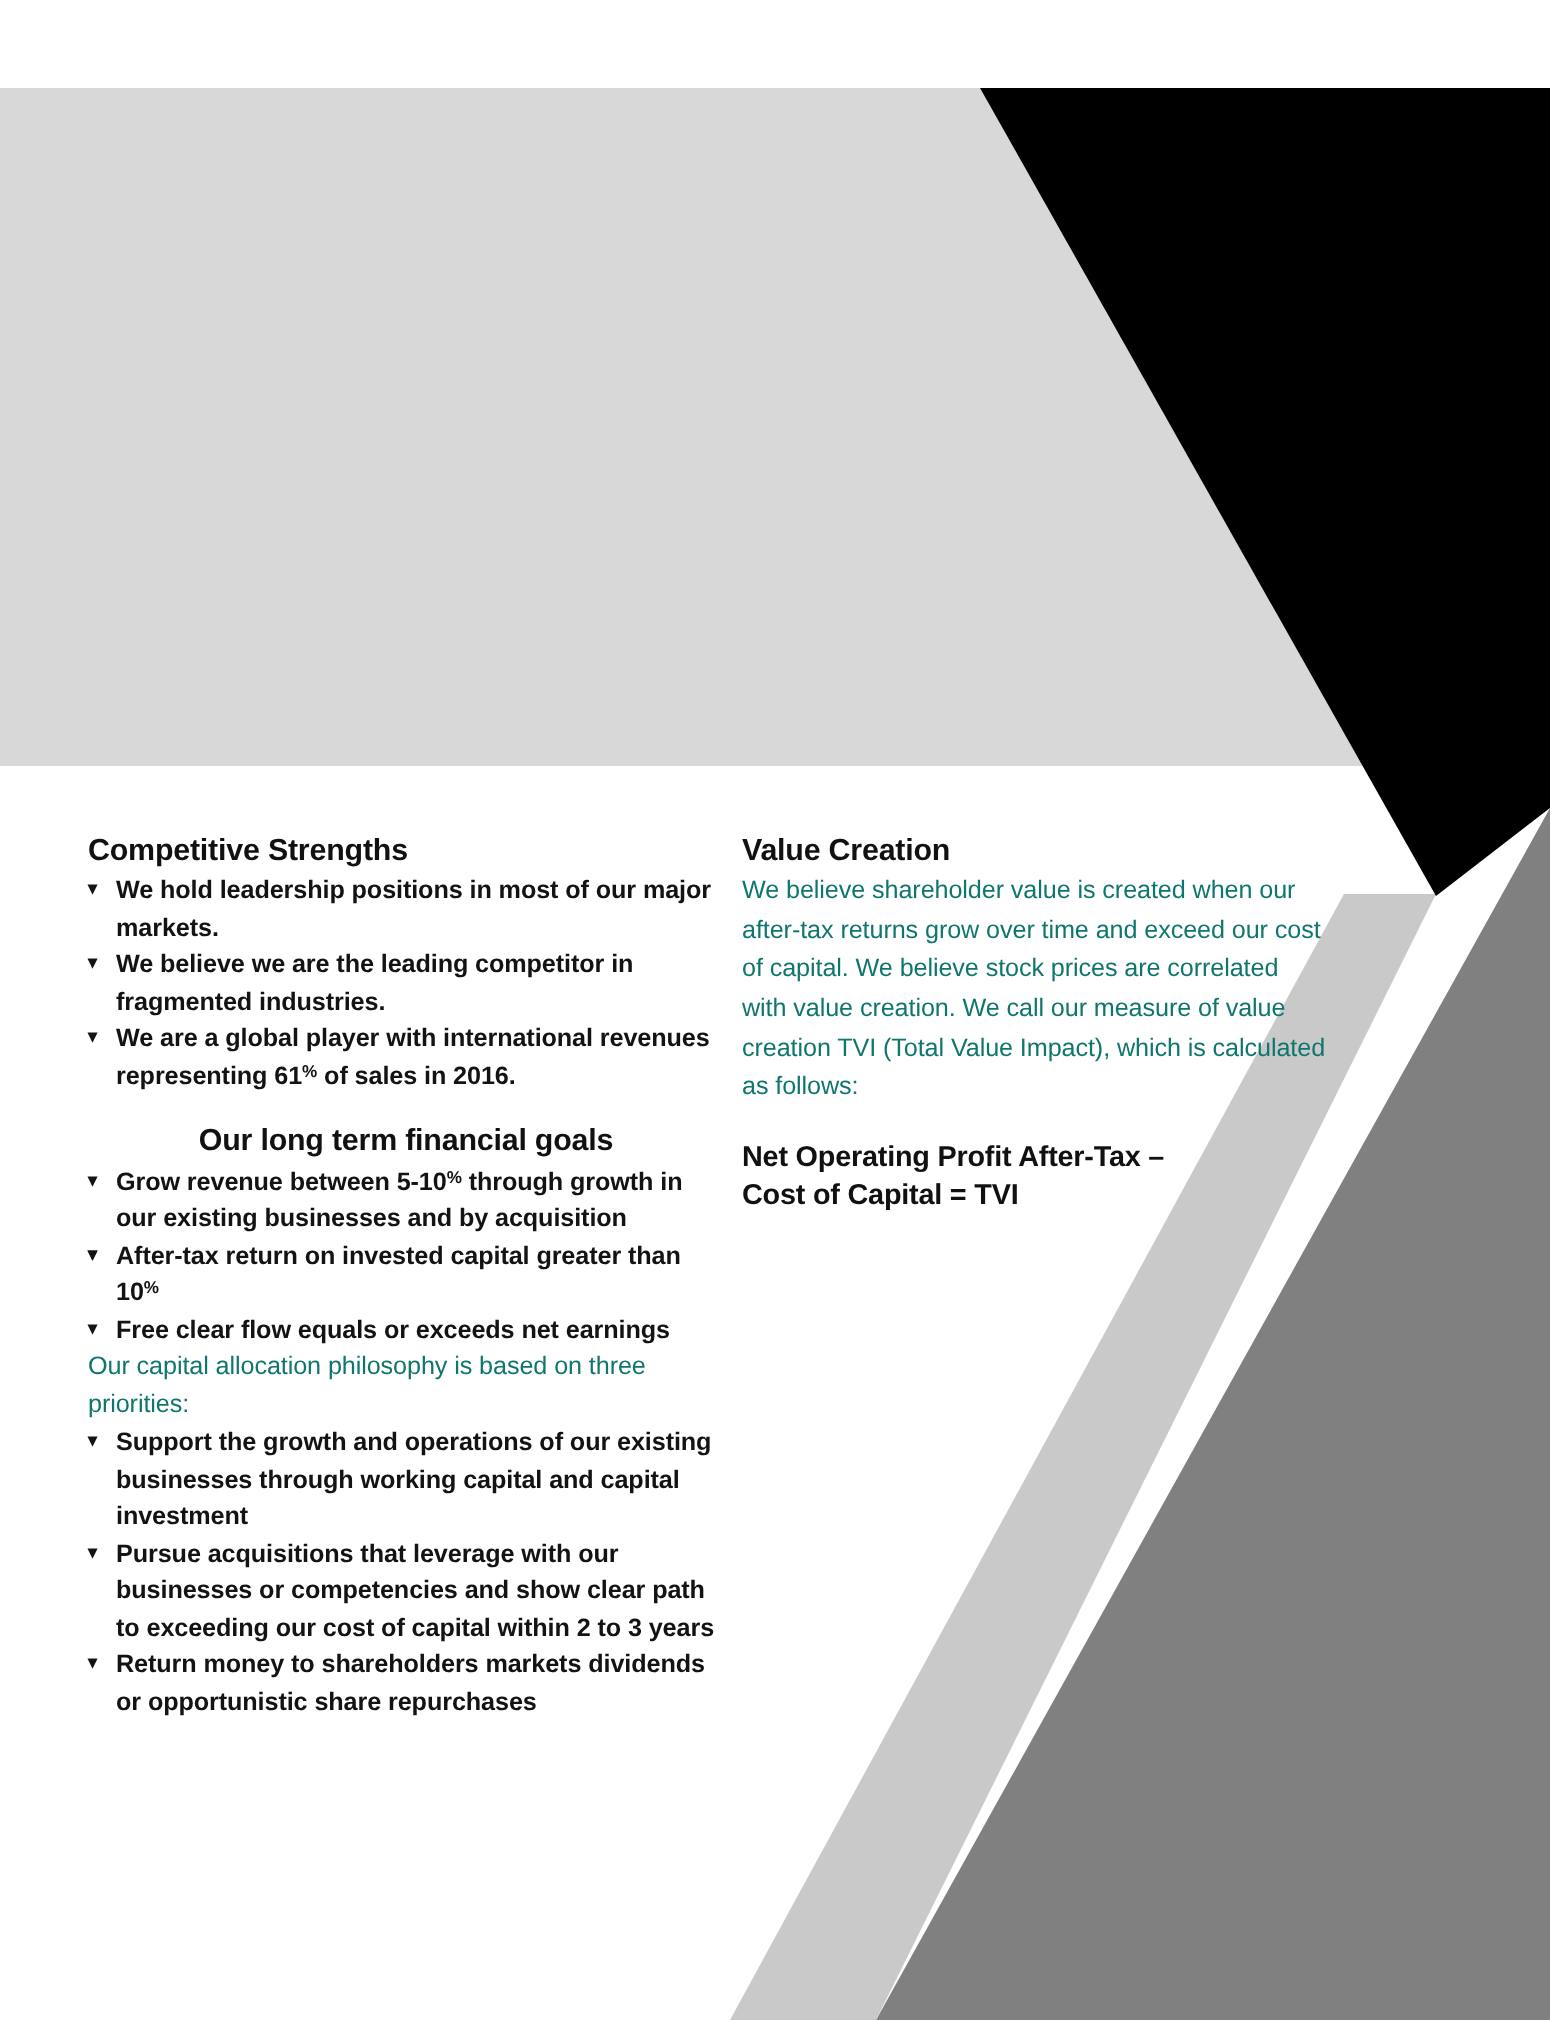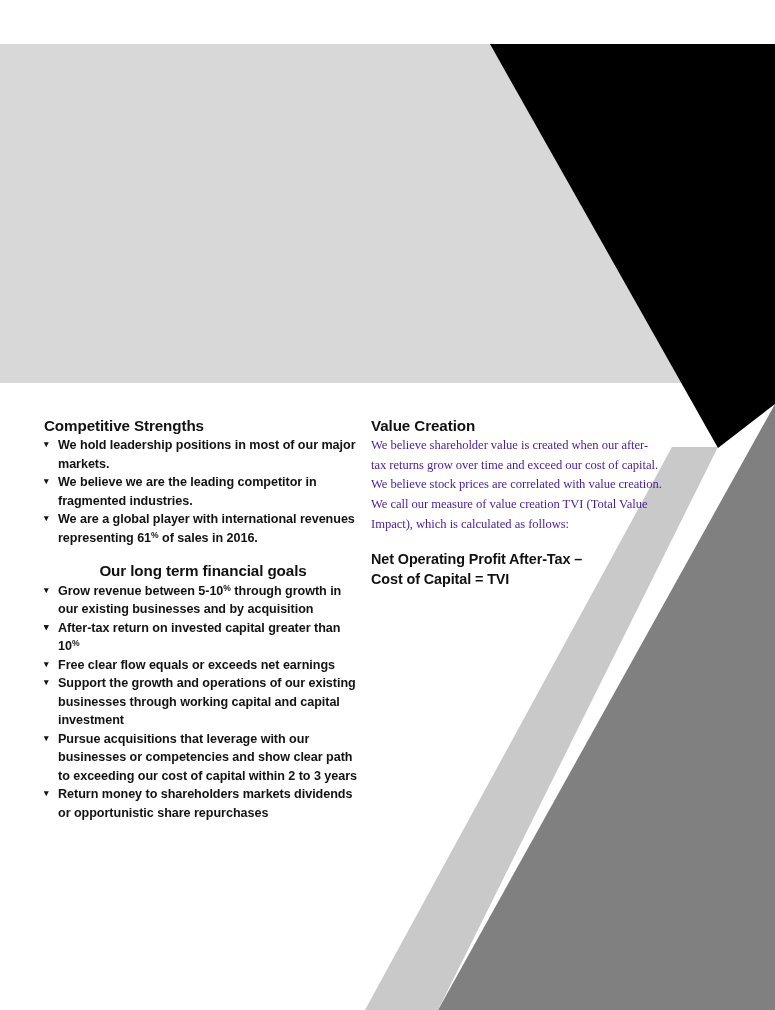--- a/index.html
+++ b/index.html
@@ -90,24 +90,23 @@
     top: 0;
     font-size: 9px;
     line-height: 1.95;
     color: #131313;
   }
 
   p.body-copy {
     margin: 0;
     font-size: 12.6px;
     font-weight: normal;
-    color: #4c1d95;
+    color: #0f766e;
     line-height: 1.55;
     letter-spacing: -0.05px;
-    font-family: Liberation Serif, serif;
   }
 
   p.body-copy.tight {
     line-height: 1.50;
   }
 
   .formula {
     margin-top: 16px;
     font-size: 14.4px;
     font-weight: bold;
@@ -172,20 +171,21 @@
         <li>
           <span class="marker">▾</span>
           <span>After-tax return on invested capital greater than 10<sup class="pct">%</sup></span>
         </li>
         <li>
           <span class="marker">▾</span>
           <span>Free clear flow equals or exceeds net earnings</span>
         </li>
       </ul>
 
+      <p class="body-copy tight">Our capital allocation philosophy is based on three priorities:</p>
 
       <ul class="bullets">
         <li>
           <span class="marker">▾</span>
           <span>Support the growth and operations of our existing businesses through working capital and capital investment</span>
         </li>
         <li>
           <span class="marker">▾</span>
           <span>Pursue acquisitions that leverage with our businesses or competencies and show clear path to exceeding our cost of capital within 2 to 3 years</span>
         </li>

